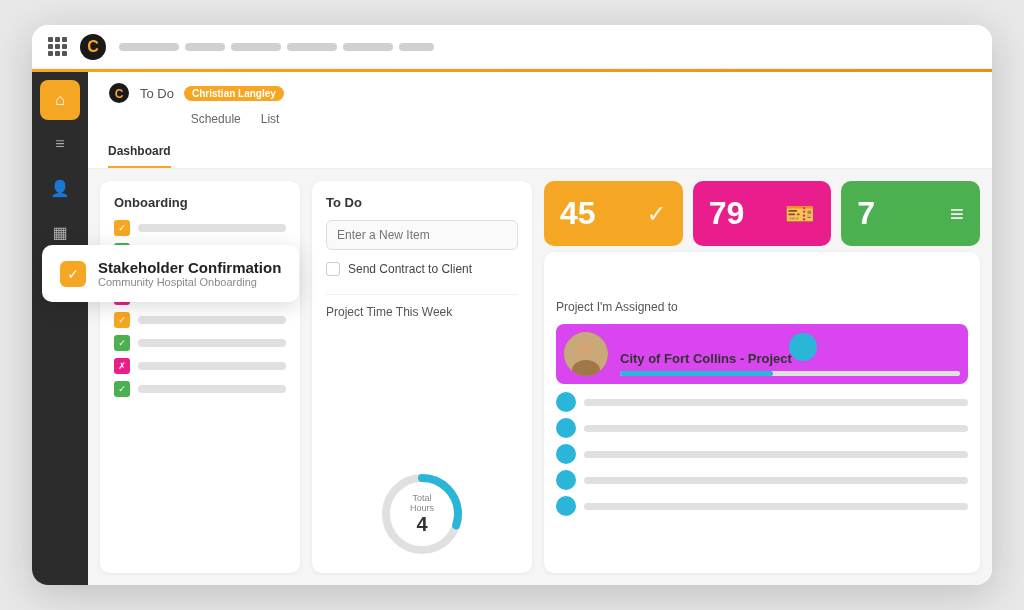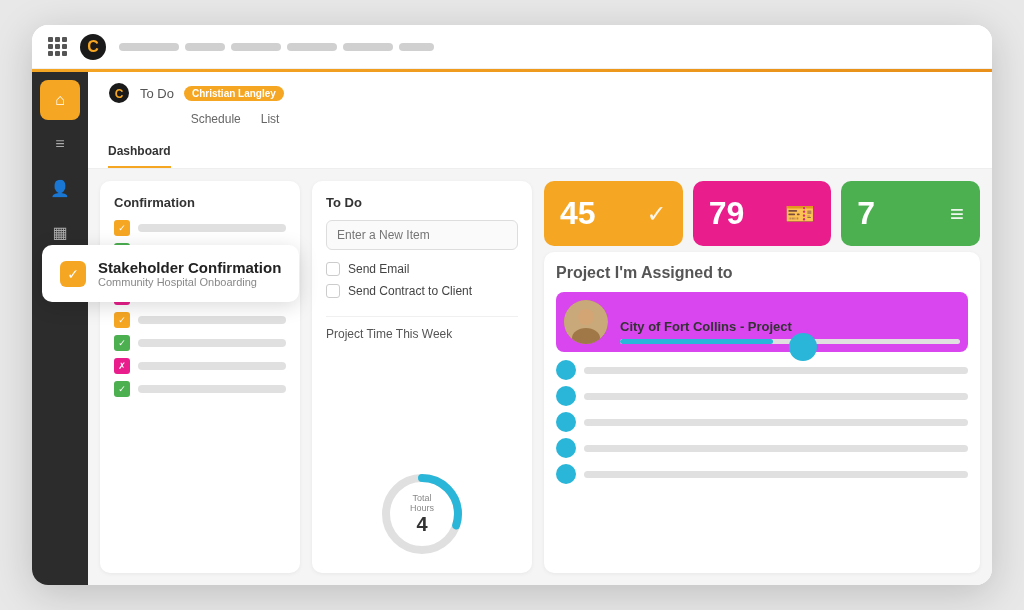--- a/index.html
+++ b/index.html
@@ -326,24 +326,25 @@
 
     
     .project-panel {
       flex: 1;
       border-radius: 10px;
       background: #fff;
       padding: 12px;
       box-shadow: 0 1px 4px rgba(0,0,0,0.06);
     }
     .project-panel-title {
-      font-size: 16px;
-      font-weight: 700;
+      font-size: 12px;
+      font-weight: 400;
       color: #555;
       margin-bottom: 10px;
+      margin-top: 36px;
     }
     .project-featured {
       display: flex;
       align-items: flex-end;
       gap: 12px;
       padding: 8px;
       background: #d946ef;
       border-radius: 8px;
       margin-bottom: 8px;
     }
@@ -524,21 +525,21 @@
         <div class="sub-nav">
           <span class="sub-nav-item active">Dashboard</span>
           <span class="sub-nav-item">Schedule</span>
           <span class="sub-nav-item">List</span>
         </div>
       </div>
 
       <div class="panels">
 
         <div class="panel assignments-panel">
-          <div class="panel-title">Confirmation</div>
+          <div class="panel-title">Onboarding</div>
           <div class="assignment-row">
             <div class="assignment-icon icon-orange">✓</div>
             <div class="assignment-bar" style="width:80%;"></div>
           </div>
           <div class="assignment-row">
             <div class="assignment-icon icon-green">✓</div>
             <div class="assignment-bar"></div>
           </div>
           <div class="assignment-row">
             <div class="assignment-icon icon-green">✓</div>
@@ -563,24 +564,20 @@
           <div class="assignment-row">
             <div class="assignment-icon icon-green">✓</div>
             <div class="assignment-bar"></div>
           </div>
         </div>
 
         <div class="panel todo-panel">
           <div class="panel-title">To Do</div>
           <input class="todo-input" type="text" placeholder="Enter a New Item" style="">
 
-          <div class="todo-item">
-            <div class="todo-checkbox"></div>
-            <span class="todo-text">Send Email</span>
-          </div>
           <div class="todo-item">
             <div class="todo-checkbox"></div>
             <span class="todo-text">Send Contract to Client</span>
           </div>
 
           <div class="section-divider"></div>
 
           <div class="entered-time-title">Project Time This Week</div>
 
           <div class="donut-container">

